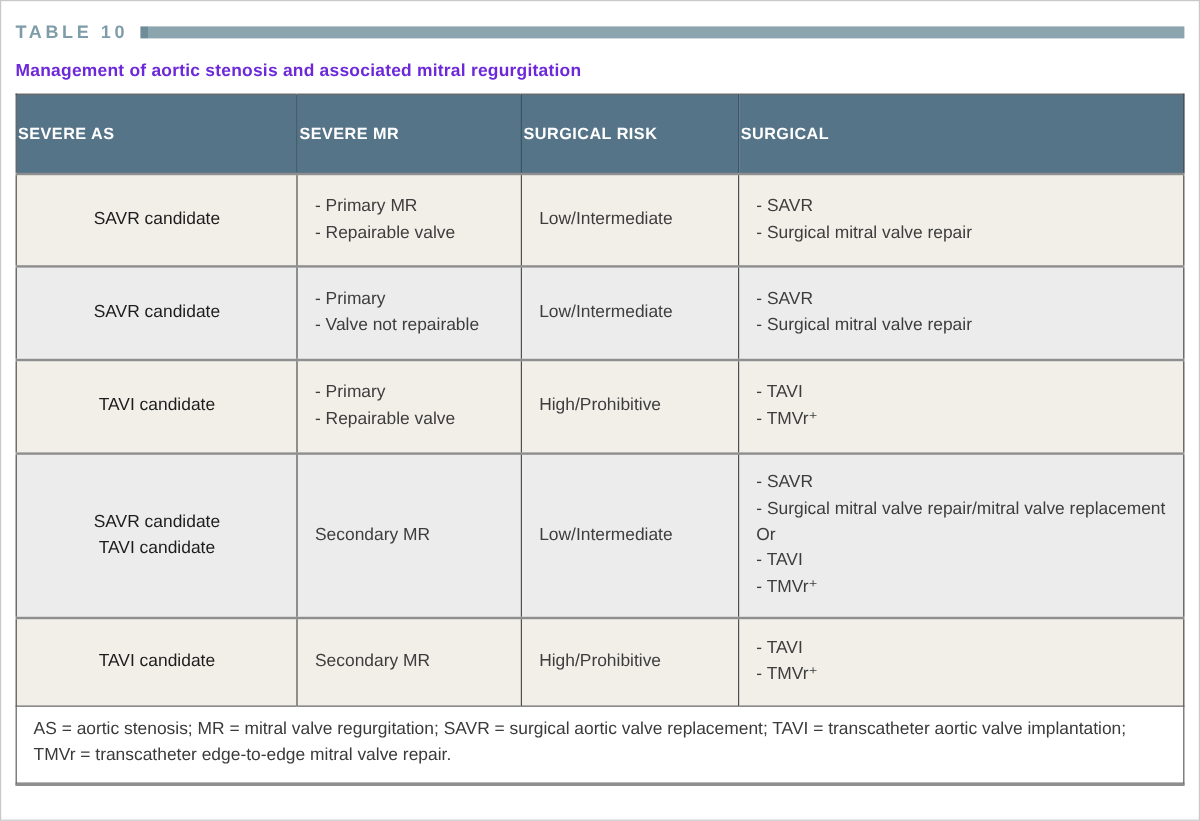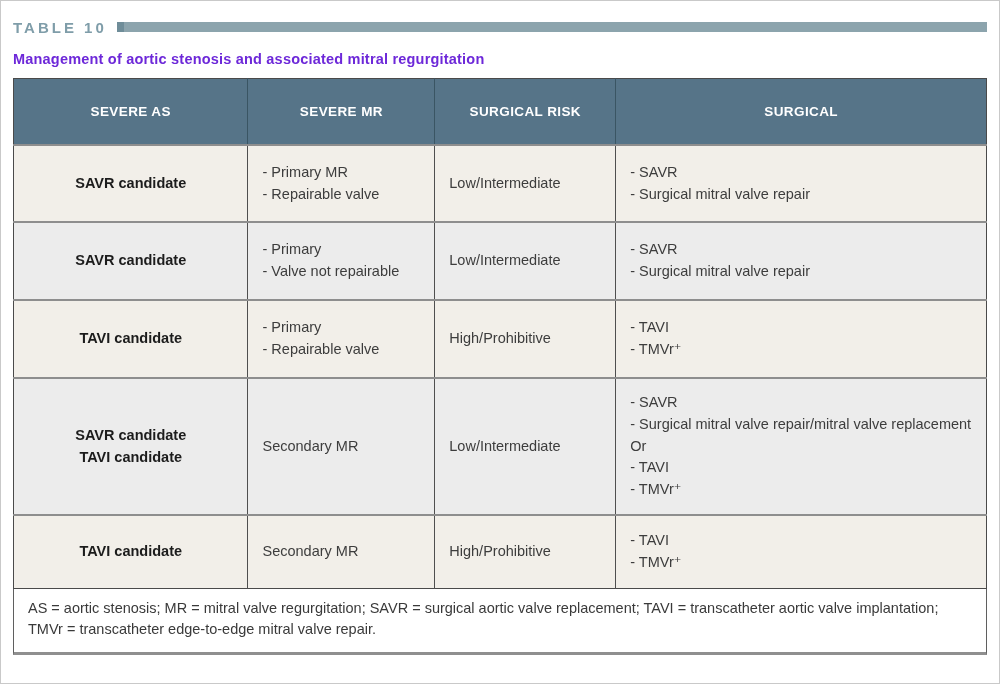--- a/index.html
+++ b/index.html
@@ -38,35 +38,35 @@
   
   table.main {
     width:100%; border-collapse:collapse; table-layout:fixed;
     border:1px solid #4a4a4a;
   }
   col.c1 { width:24.1%; } col.c2 { width:19.2%; }
   col.c3 { width:18.6%; } col.c4 { width:38.1%; }
 
   thead th {
     color:#fff; font-size:13.5px; font-weight:bold;
-    letter-spacing:0.4px; text-align:center;
+    letter-spacing:0.4px; text-align:left;
     height:63px; border-left:1px solid #3a5563;margin-left:23px;
   }
   thead th:first-child { border-left:none; }
 
   tbody tr { border-top:2px solid #8e8e8e; }
   tbody td {
     border-left:1px solid #4f4f4f;
     vertical-align:middle;
     padding:10px 14px;
     font-size:14.5px; line-height:1.5; color:#3d3d3d;
   }
   tbody td:first-child { border-left:none; }
   tbody td.cell-as {
-    text-align:center; font-weight:bold; color:#1c1c1c;
+    text-align:center; font-weight:normal; color:#1c1c1c;
   }
   tr.h1 { height:77px; } tr.h2 { height:78px; } tr.h3 { height:78px; }
   tr.h4 { height:137px; } tr.h5 { height:73px; }
 
   
   .footnote {
     border-left:1px solid #5f5f5f;
     border-right:1px solid #5f5f5f;
     border-bottom:3px solid #8f8f8f;
     background:#fff;

